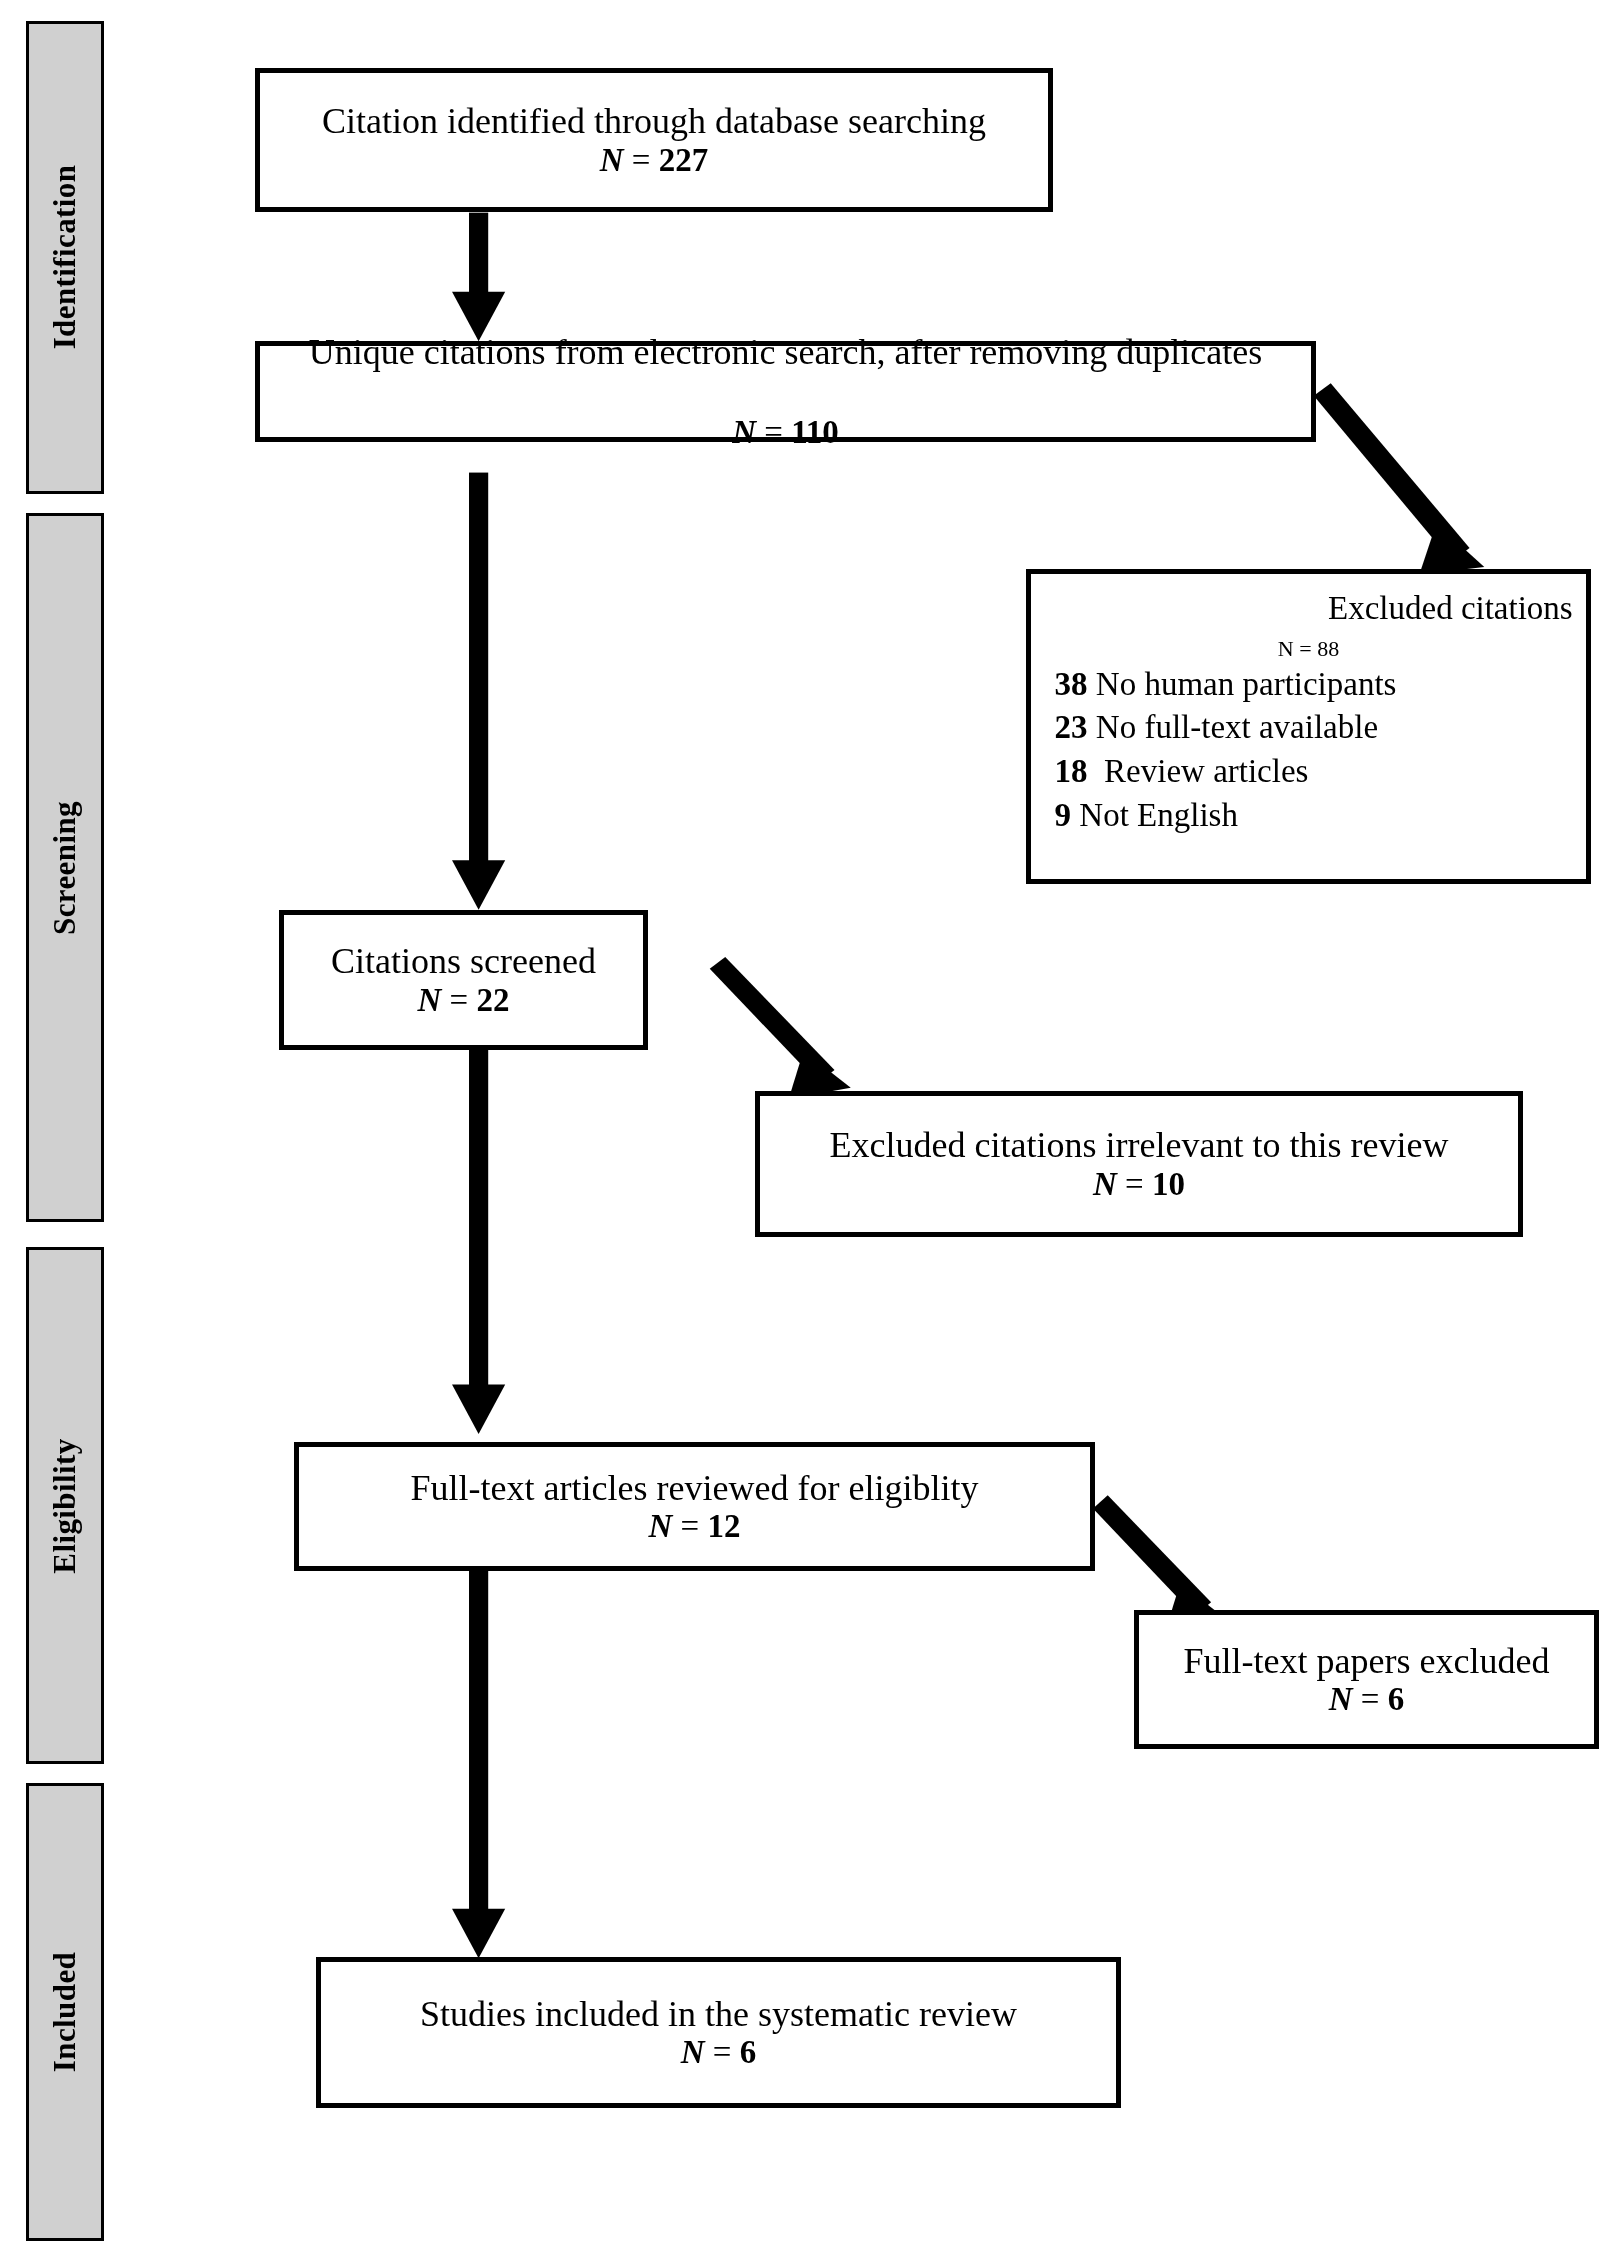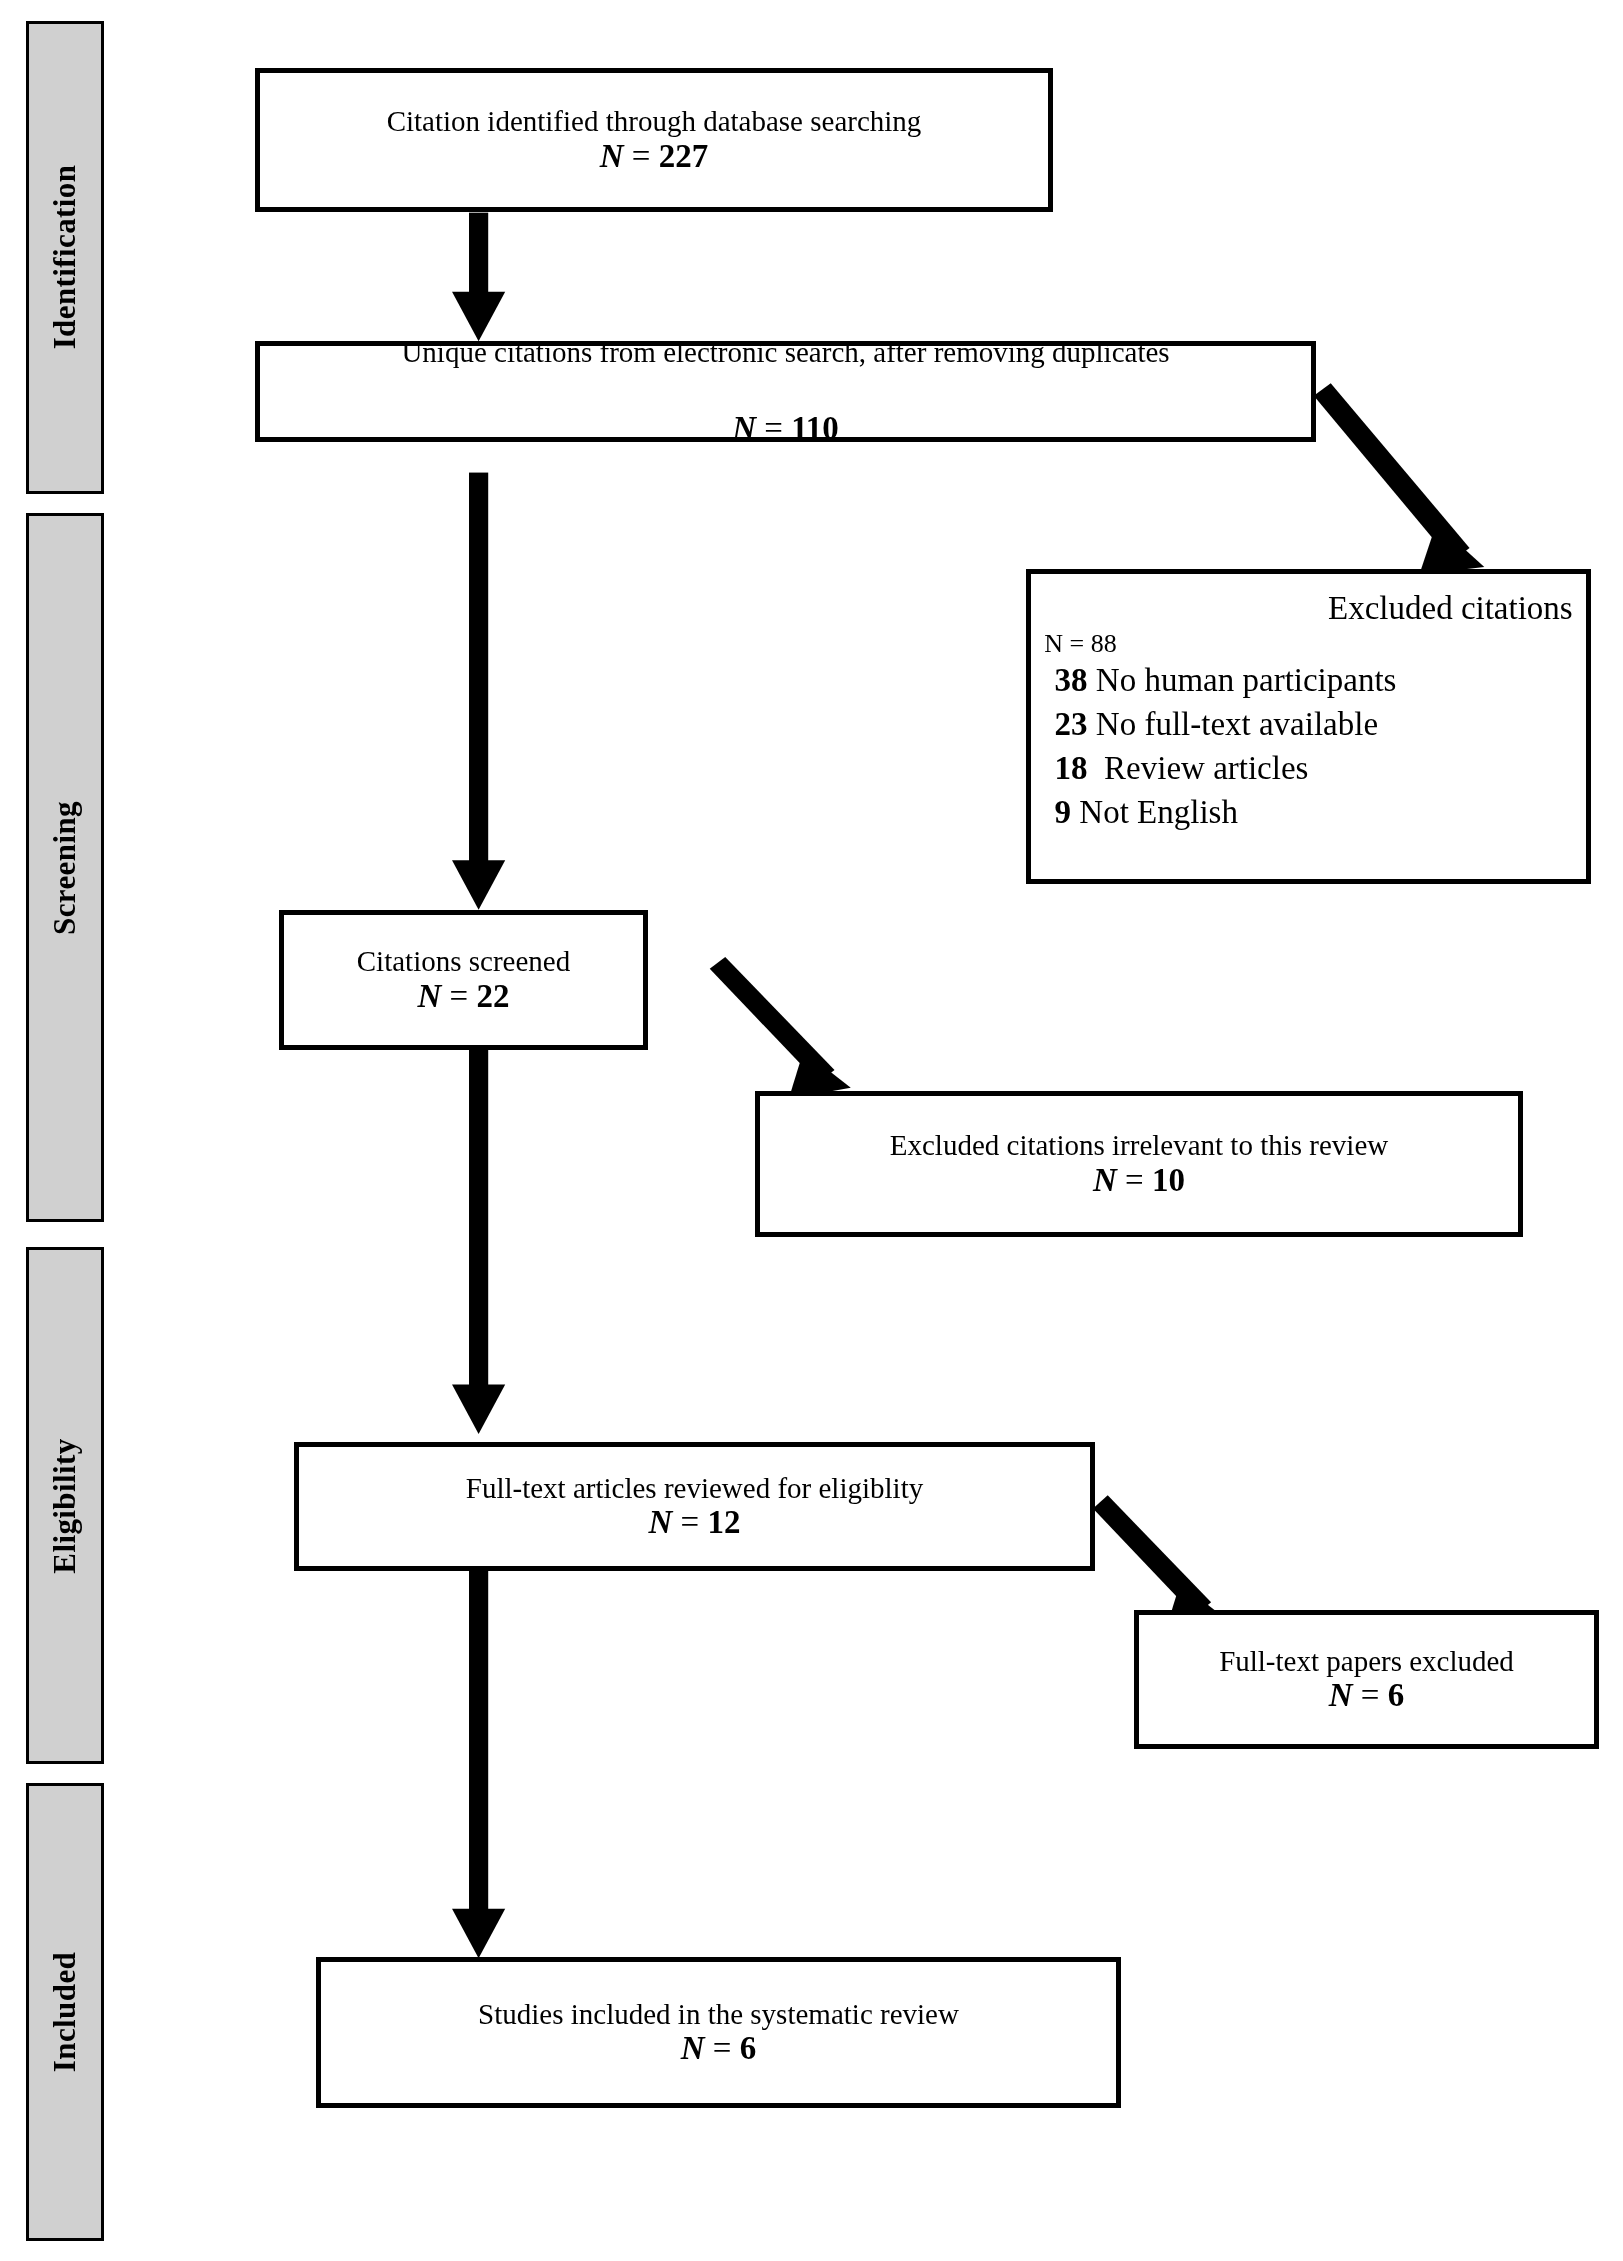--- a/index.html
+++ b/index.html
@@ -46,21 +46,21 @@
     justify-content: center;
     text-align: center;
     color: #000000;
   }
   .box.left-align {
     align-items: stretch;
     justify-content: flex-start;
     text-align: left;
   }
   .line1 {
-    font-size: 29px;
+    font-size: 36px;
     line-height: 1.12;
     white-space: nowrap;
   }
   .nline {
     font-size: 33px;
     line-height: 1.12;
     white-space: nowrap;
   }
   .nline .nvar {
     font-style: italic;
@@ -68,22 +68,24 @@
   }
   .nline .nval {
     font-weight: bold;
   }
   .reason-head {
     text-align: right;
     font-size: 33px;
     line-height: 1.15;
   }
   .reason-n {
-    font-size: 26px;
+    text-align: center;
+    font-size: 22px;
     line-height: 1.2;
+    margin-top: 8px;
   }
   .reason-item {
     font-size: 33px;
     line-height: 1.33;
     white-space: pre;
     padding-left: 10.3px;
   }
   .reason-item b { font-weight: bold; }
   
   svg.links {

